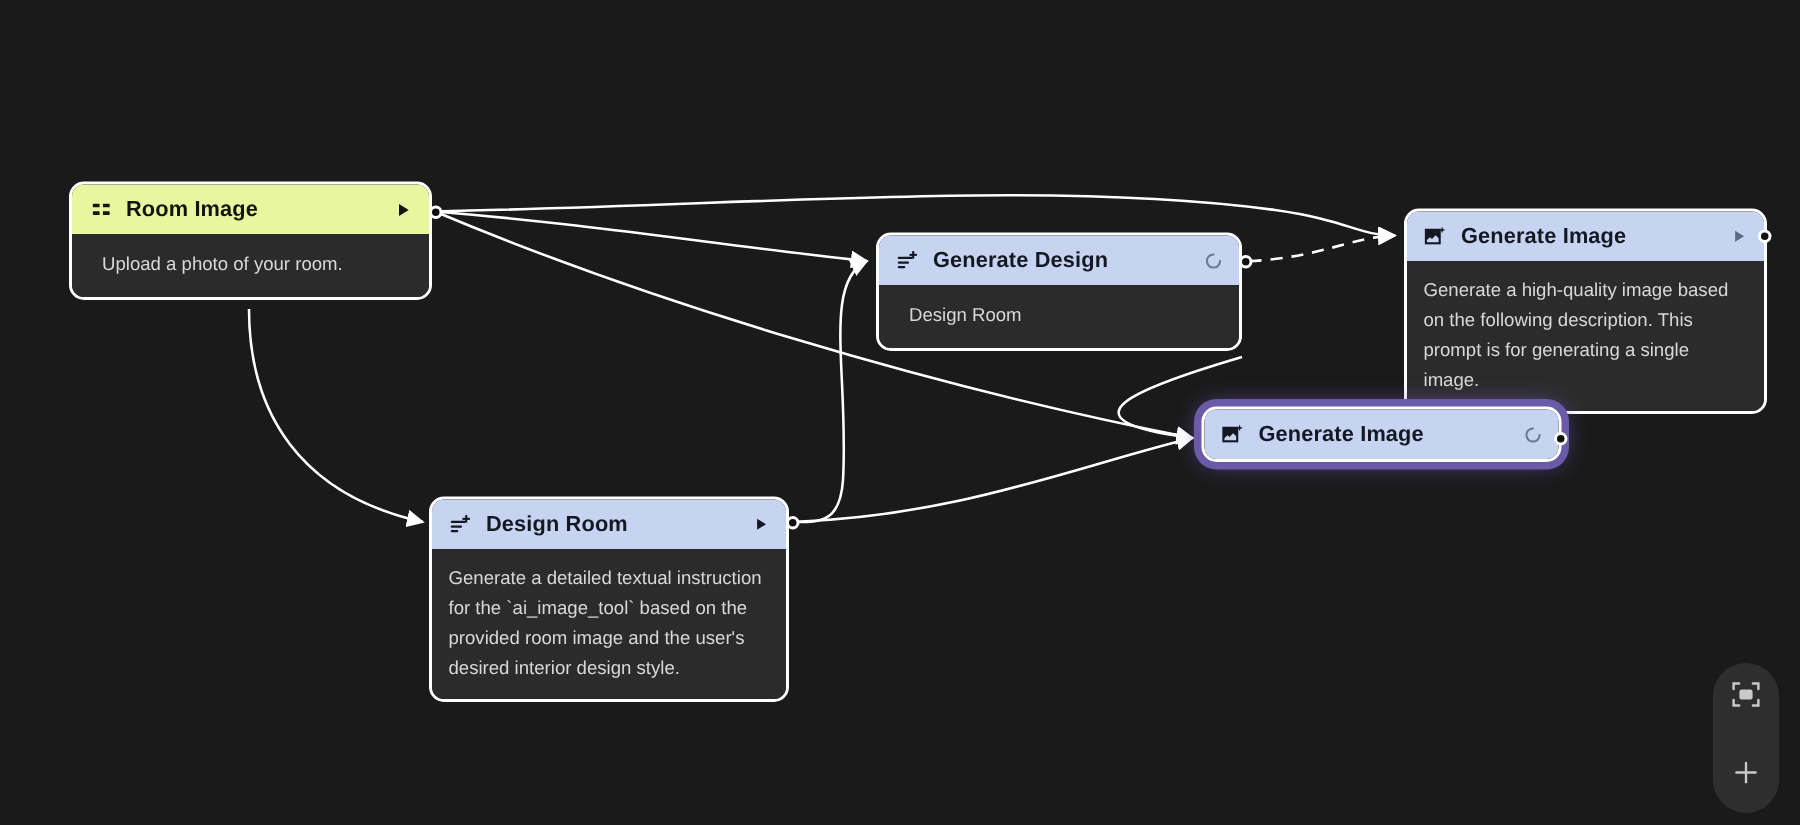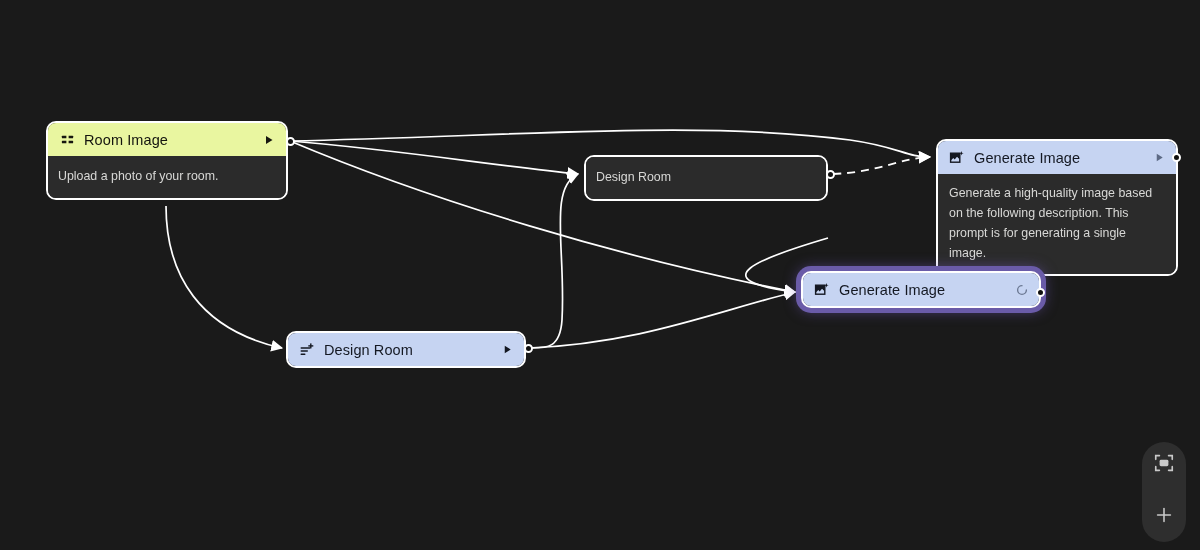--- a/index.html
+++ b/index.html
@@ -45,32 +45,33 @@
     gap: 9px;
   }
   .node-header.yellow { background: #e9f6a0; color: #14140e; }
   .node-header.blue   { background: #c6d4f2; color: #141822; justify-content: space-between; }
 
   .node-title {
     flex: 1;
     font-size: 14.5px;
     letter-spacing: .1px;
     white-space: nowrap;
+    font-weight: bold;
   }
   .hdr-icon { display:flex; align-items:center; justify-content:center; width:16px; height:16px; flex:none; }
   .hdr-right { display:flex; align-items:center; justify-content:center; width:16px; height:16px; flex:none; }
 
   .node-body {
     background: #2b2b2b;
     padding: 9px 11px 11px 11px;
     color: #d8d8d6;
     font-size: 12.4px;
     line-height: 1.62;
   }
-  .node-body.single { padding: 10px 11px 12px 10px; }
+  .node-body.single { padding: 10px 11px 12px 20px; }
 
   
   .port {
     position: absolute;
     width: 9px;
     height: 9px;
     border-radius: 50%;
     background: #101010;
     border: 2px solid #ffffff;
     box-sizing: border-box;
@@ -145,62 +146,80 @@
         <svg width="12" height="12" viewBox="0 0 12 12">
           <path d="M3 2 L9.5 6 L3 10 Z" fill="#16160f"></path>
         </svg>
       </span>
     </div>
     <div class="node-body single">Upload a photo of your room.</div>
   </div>
   <div class="port" style="left:286px; top:137px;"></div>
 
   <div class="node" style="left:584px; top:155px; width:244px;">
-    <div class="node-body single">Design Room</div>
-  </div>
-  <div class="port" style="left:826px; top:170px;"></div>
-
-  <div class="node" style="left:936px; top:139px; width:242px;">
-    <div class="node-header blue">
-      <span class="hdr-icon">
-        <svg width="16" height="16" viewBox="0 0 16 16">
-          <path d="M1.6 3.2 h9.2 v6.2 l-2.8 -2.6 -2.3 2.6 -1.4 -1.3 -2.7 2.6 z" fill="#141822"></path>
-          <rect x="1.6" y="3.2" width="9.2" height="9.0" fill="none" stroke="#141822" stroke-width="1.4"></rect>
-          <path d="M12.4 1 l0.55 1.7 1.7 0.55 -1.7 0.55 -0.55 1.7 -0.55 -1.7 -1.7 -0.55 1.7 -0.55 z" fill="#141822"></path>
-        </svg>
-      </span>
-      <span class="node-title">Generate Image</span>
-      <span class="hdr-right">
-        <svg width="11" height="11" viewBox="0 0 12 12">
-          <path d="M3 2 L9.5 6 L3 10 Z" fill="#5d6a85"></path>
-        </svg>
-      </span>
-    </div>
-    <div class="node-body">Generate a high-quality image based on the following description. This prompt is for generating a single image.</div>
-  </div>
-  <div class="port" style="left:1172px; top:153px;"></div>
-
-  <div class="node" style="left:286px; top:331px; width:240px;">
     <div class="node-header blue">
       <span class="hdr-icon">
         <svg width="16" height="16" viewBox="0 0 16 16">
           <rect x="1.5" y="5.2" width="10" height="1.5" rx="0.7" fill="#141822"></rect>
           <rect x="1.5" y="8.3" width="7.5" height="1.5" rx="0.7" fill="#141822"></rect>
           <rect x="1.5" y="11.4" width="5" height="1.5" rx="0.7" fill="#141822"></rect>
           <rect x="11.1" y="1.4" width="1.4" height="5" fill="#141822"></rect>
           <rect x="9.3" y="3.2" width="5" height="1.4" fill="#141822"></rect>
         </svg>
       </span>
+      <span class="node-title">Generate Design</span>
+      <span class="hdr-right">
+        <svg width="14" height="14" viewBox="0 0 16 16">
+          <path d="M13 8 A5 5 0 1 1 8 3" fill="none" stroke="#6d7a94" stroke-width="1.6" stroke-linecap="round"></path>
+        </svg>
+      </span>
+    </div>
+    <div class="node-body single">Design Room</div>
+  </div>
+  <div class="port" style="left:826px; top:170px;"></div>
+
+  <div class="node" style="left:936px; top:139px; width:242px;">
+    <div class="node-header blue">
+      <span class="hdr-icon">
+        <svg width="16" height="16" viewBox="0 0 16 16">
+          <path d="M1.6 3.2 h9.2 v6.2 l-2.8 -2.6 -2.3 2.6 -1.4 -1.3 -2.7 2.6 z" fill="#141822"></path>
+          <rect x="1.6" y="3.2" width="9.2" height="9.0" fill="none" stroke="#141822" stroke-width="1.4"></rect>
+          <path d="M12.4 1 l0.55 1.7 1.7 0.55 -1.7 0.55 -0.55 1.7 -0.55 -1.7 -1.7 -0.55 1.7 -0.55 z" fill="#141822"></path>
+        </svg>
+      </span>
+      <span class="node-title">Generate Image</span>
+      <span class="hdr-right">
+        <svg width="11" height="11" viewBox="0 0 12 12">
+          <path d="M3 2 L9.5 6 L3 10 Z" fill="#5d6a85"></path>
+        </svg>
+      </span>
+    </div>
+    <div class="node-body">Generate a high-quality image based on the following description. This prompt is for generating a single image.</div>
+  </div>
+  <div class="port" style="left:1172px; top:153px;"></div>
+
+  <div class="node" style="left:286px; top:331px; width:240px;">
+    <div class="node-header blue">
+      <span class="hdr-icon">
+        <svg width="16" height="16" viewBox="0 0 16 16">
+          <rect x="1.5" y="5.2" width="10" height="1.5" rx="0.7" fill="#141822"></rect>
+          <rect x="1.5" y="8.3" width="7.5" height="1.5" rx="0.7" fill="#141822"></rect>
+          <rect x="1.5" y="11.4" width="5" height="1.5" rx="0.7" fill="#141822"></rect>
+          <rect x="11.1" y="1.4" width="1.4" height="5" fill="#141822"></rect>
+          <rect x="9.3" y="3.2" width="5" height="1.4" fill="#141822"></rect>
+        </svg>
+      </span>
       <span class="node-title">Design Room</span>
       <span class="hdr-right">
         <svg width="11" height="11" viewBox="0 0 12 12">
           <path d="M3 2 L9.5 6 L3 10 Z" fill="#141822"></path>
         </svg>
       </span>
     </div>
+    <div class="node-body">Generate a detailed textual instruction for the `ai_image_tool` based on the provided room image and the user's desired interior design style.</div>
   </div>
   <div class="port" style="left:524px; top:344px;"></div>
 
   <div class="node selected" style="left:801px; top:271px; width:240px;">
     <div class="node-header blue">
       <span class="hdr-icon">
         <svg width="16" height="16" viewBox="0 0 16 16">
           <path d="M1.6 3.2 h9.2 v6.2 l-2.8 -2.6 -2.3 2.6 -1.4 -1.3 -2.7 2.6 z" fill="#141822"></path>
           <rect x="1.6" y="3.2" width="9.2" height="9.0" fill="none" stroke="#141822" stroke-width="1.4"></rect>
           <path d="M12.4 1 l0.55 1.7 1.7 0.55 -1.7 0.55 -0.55 1.7 -0.55 -1.7 -1.7 -0.55 1.7 -0.55 z" fill="#141822"></path>

